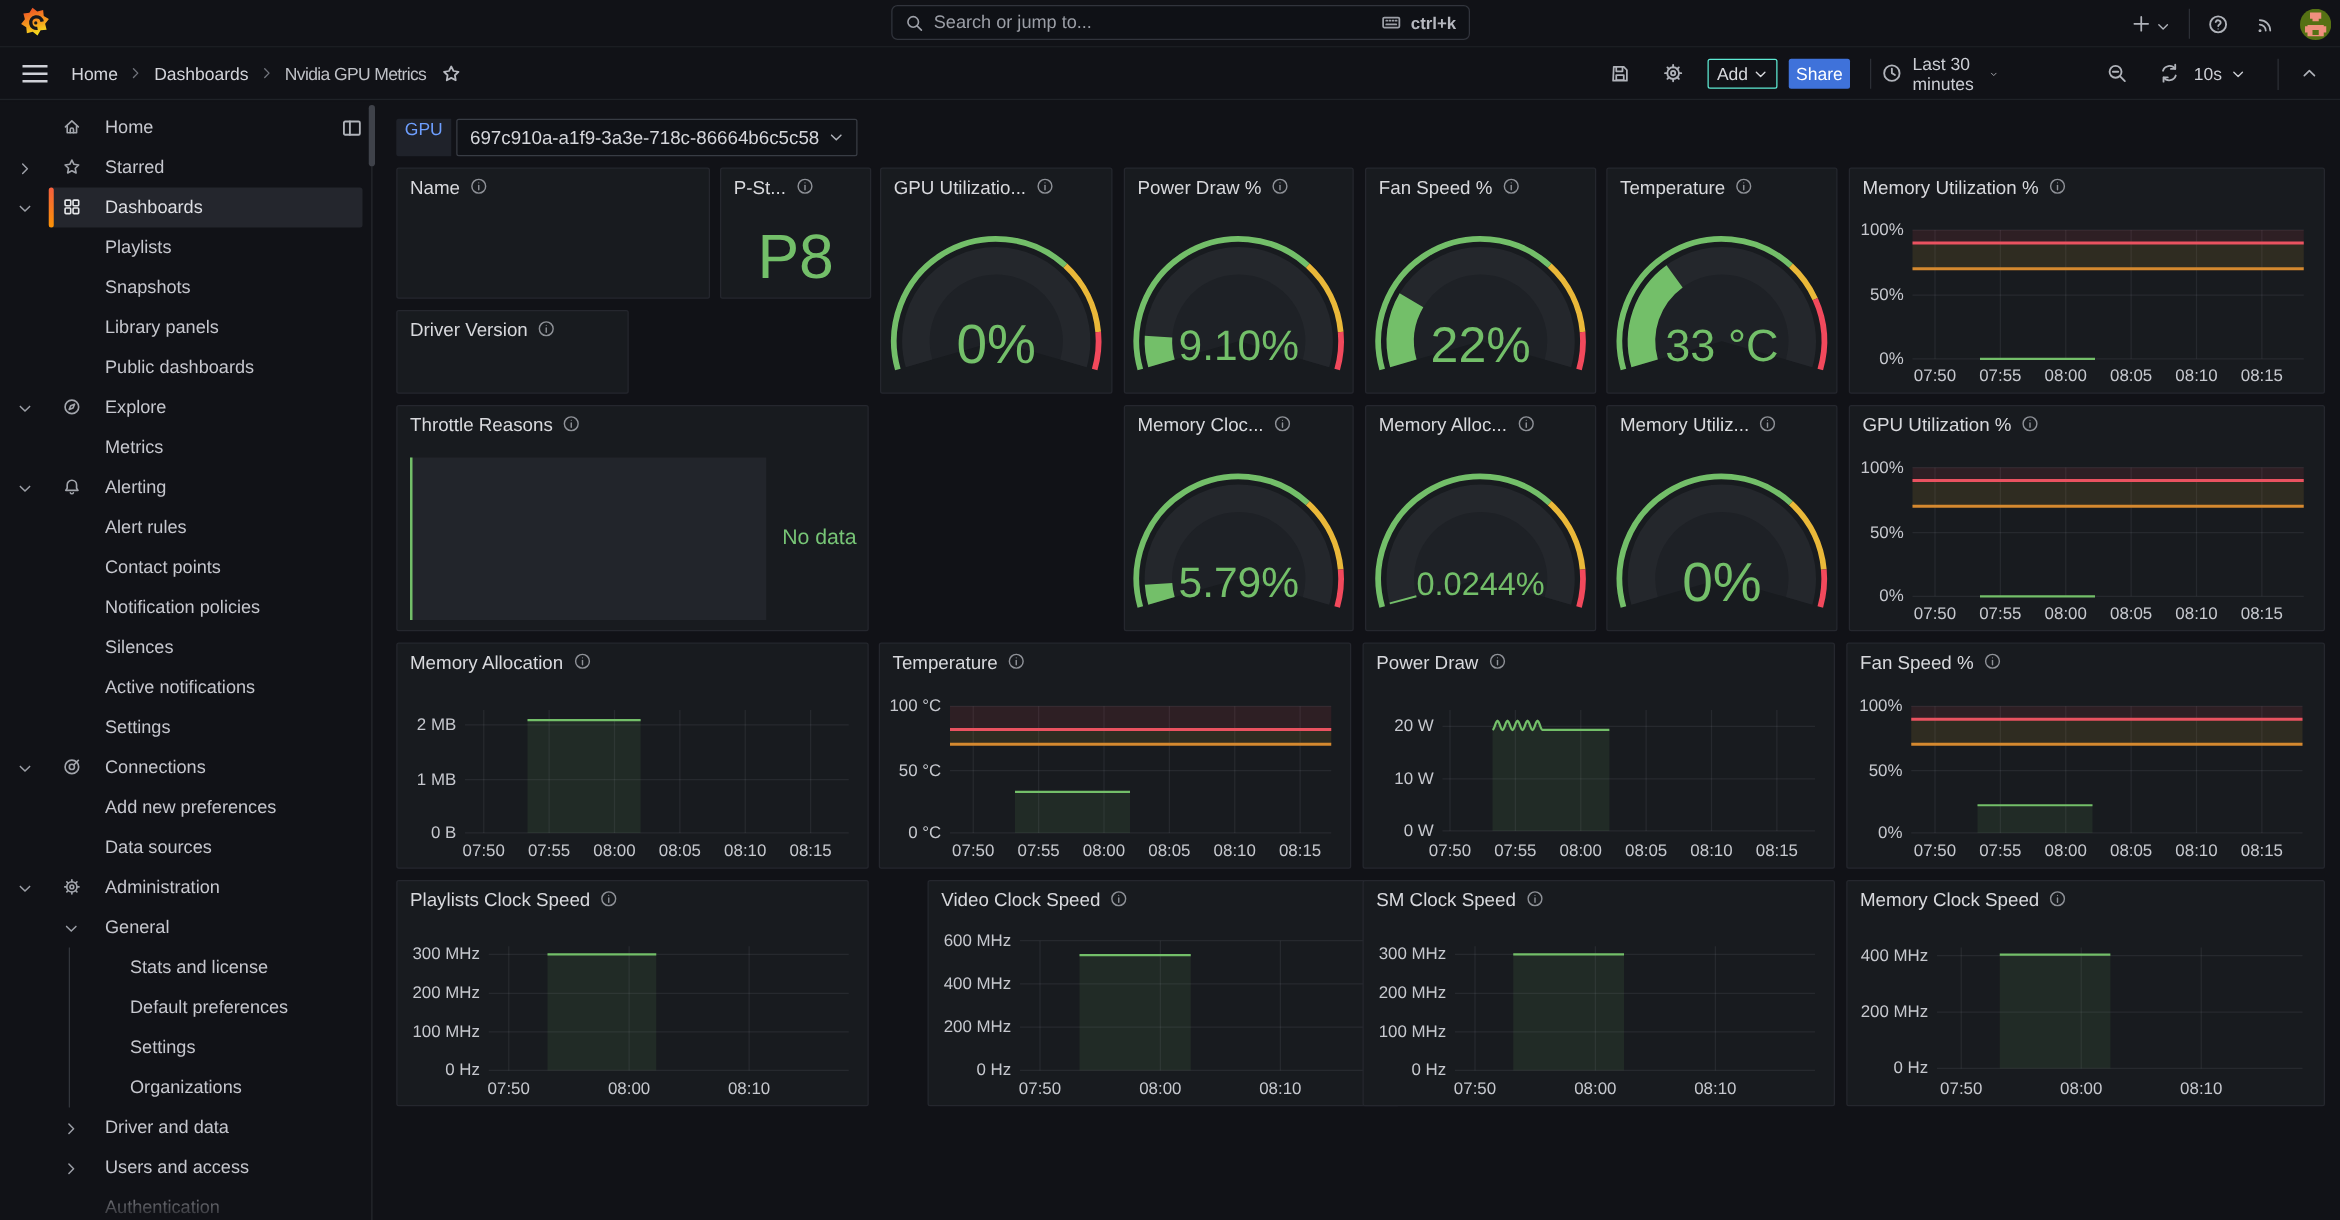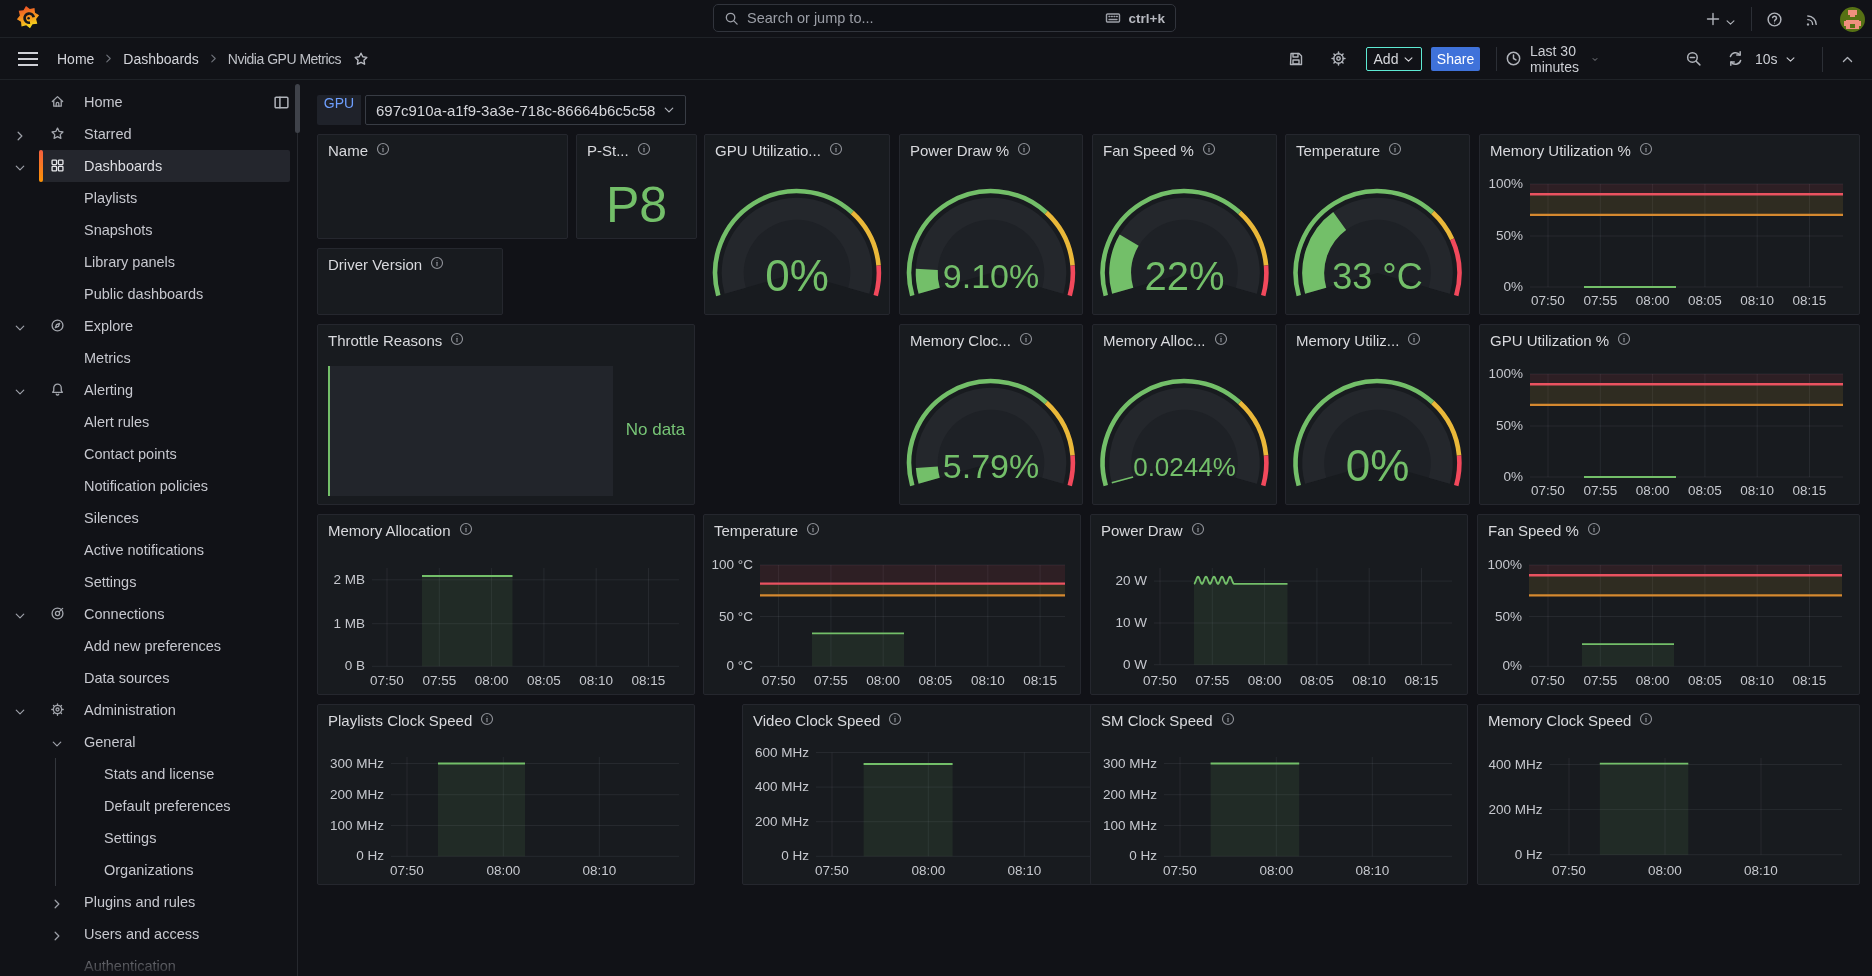--- a/index.html
+++ b/index.html
@@ -216,21 +216,21 @@
           <path d="M3 5.5 8 10.5 13 5.5"></path>
         </svg></div>
 <div class="abs" style="left:84px;top:645px;height:32px;display:flex;align-items:center;color:#c6c7ce;font-size:14.5px">General</div>
 <div class="abs" style="left:104px;top:677px;height:32px;display:flex;align-items:center;color:#c6c7ce;font-size:14.5px">Stats and license</div>
 <div class="abs" style="left:104px;top:709px;height:32px;display:flex;align-items:center;color:#c6c7ce;font-size:14.5px">Default preferences</div>
 <div class="abs" style="left:104px;top:741px;height:32px;display:flex;align-items:center;color:#c6c7ce;font-size:14.5px">Settings</div>
 <div class="abs" style="left:104px;top:773px;height:32px;display:flex;align-items:center;color:#c6c7ce;font-size:14.5px">Organizations</div>
 <div class="abs" style="left:51px;top:815px"><svg width="12" height="12" viewBox="0 0 16 16" fill="none" stroke="#9da0a8" stroke-width="1.6" stroke-linecap="round" stroke-linejoin="round">
           <path d="M5.5 3 10.5 8 5.5 13"></path>
         </svg></div>
-<div class="abs" style="left:84px;top:805px;height:32px;display:flex;align-items:center;color:#c6c7ce;font-size:14.5px">Plugins and rules</div>
+<div class="abs" style="left:84px;top:805px;height:32px;display:flex;align-items:center;color:#c6c7ce;font-size:14.5px">Driver and data</div>
 <div class="abs" style="left:51px;top:847px"><svg width="12" height="12" viewBox="0 0 16 16" fill="none" stroke="#9da0a8" stroke-width="1.6" stroke-linecap="round" stroke-linejoin="round">
           <path d="M5.5 3 10.5 8 5.5 13"></path>
         </svg></div>
 <div class="abs" style="left:84px;top:837px;height:32px;display:flex;align-items:center;color:#c6c7ce;font-size:14.5px">Users and access</div>
 <div class="abs" style="left:84px;top:869px;height:32px;display:flex;align-items:center;color:#c6c7ce;font-size:14.5px">Authentication</div>
 <div class="abs" style="left:55px;top:677px;width:1px;height:128px;background:#33363c"></div>
 <div class="abs" style="left:0;top:860px;width:290px;height:35px;background:linear-gradient(rgba(17,18,23,0),rgba(17,18,23,0.9))"></div>
 </div>
 <div class="abs" style="left:297px;top:84px;width:1px;height:892px;background:#26282e"></div>
 <div class="abs" style="left:295px;top:84px;width:5px;height:49px;background:#3f424a;border-radius:3px"></div>

